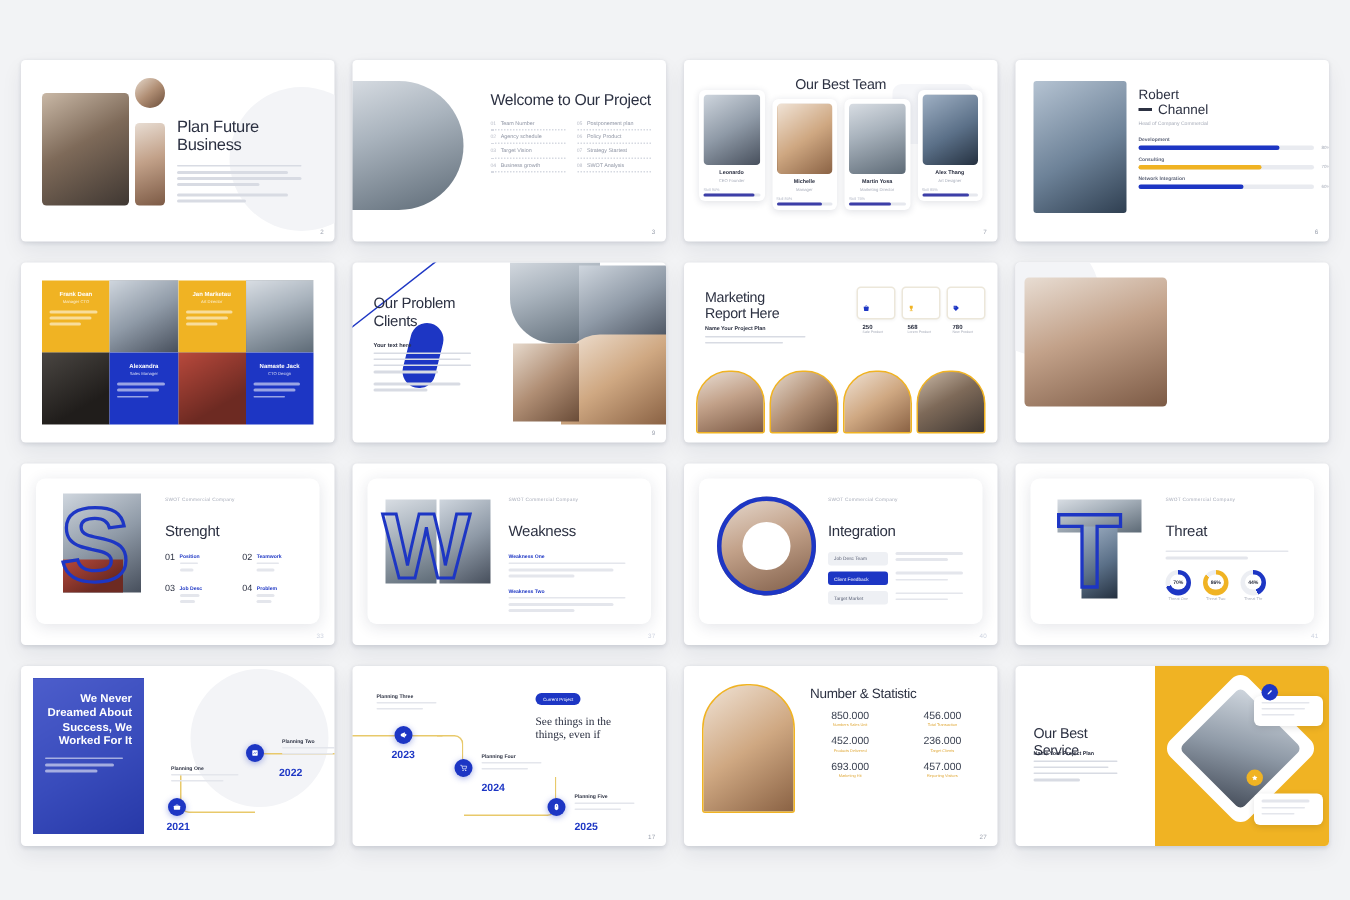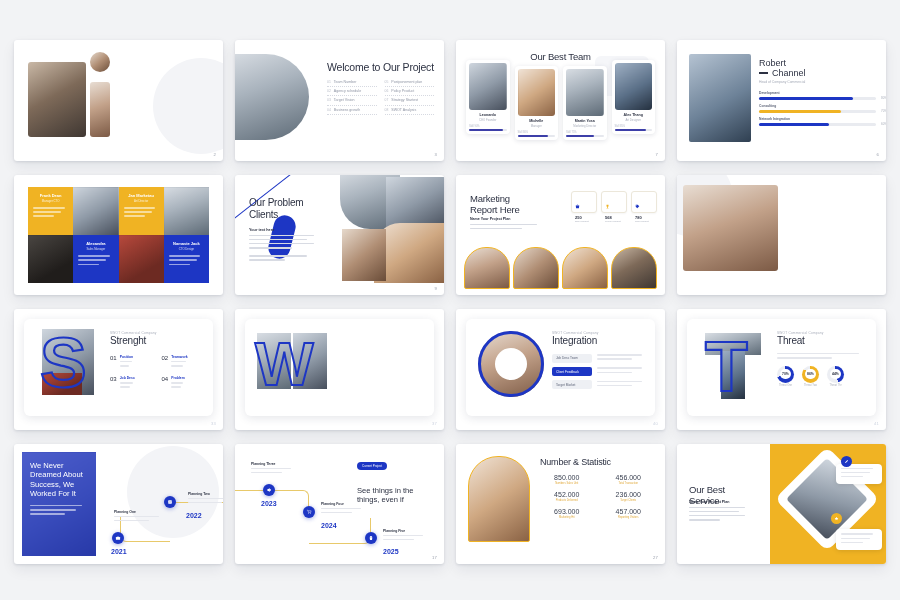--- a/index.html
+++ b/index.html
@@ -127,34 +127,34 @@
   .s7-arch { flex:1; height:42px; border-radius:22px 22px 2px 2px; border:1.4px solid #f0b323; overflow:hidden; }
 
   
   .s8-img { position:absolute; left:6px; top:10px; width:95px; height:86px; border-radius:3px; }
   .s8-card { position:absolute; right:6px; top:26px; width:78px; background:#fff; border-radius:3px; box-shadow:0 2px 9px rgba(30,40,70,.12); padding:7px 8px; }
   .s8-ttl { font-size:9px; line-height:1.15; }
 
   
   .sw-card { position:absolute; inset:10px 10px 14px 10px; background:#fff; border-radius:6px; box-shadow:0 2px 10px rgba(30,40,70,.12); }
   .sw-eyebrow { font-size:3.2px; color:#a9aebb; letter-spacing:.2px; }
-  .sw-ttl { font-size:10px; margin-top:1px; }
+  .sw-ttl { font-size:10px; margin-top:15px; }
   .sw-items { display:grid; grid-template-columns:1fr 1fr; gap:7px 8px; margin-top:8px; }
   .sw-it { display:flex; gap:3px; }
   .sw-no { font-size:6px; color:#2c3142; }
   .sw-lab { font-size:3.4px; color:#1d36c4; font-weight:bold; }
   .sw-btn { font-size:3.2px; padding:2.6px 4px; border-radius:2px; background:#eef0f4; color:#5d6478; width:40px; }
   .sw-btn.on { background:#1d36c4; color:#fff; }
   .donut { width:17px; height:17px; border-radius:50%; position:relative; display:flex; align-items:center; justify-content:center; }
   .donut::after { content:''; position:absolute; inset:3.4px; background:#fff; border-radius:50%; }
   .donut span { position:relative; z-index:2; font-size:3.4px; color:#2c3142; font-weight:bold; }
 
   
   .t1-panel { position:absolute; left:8px; top:8px; bottom:8px; width:74px; background:#2436c9; overflow:hidden; padding:9px 8px; }
-  .t1-h { font-size:7.6px; color:#fff; font-weight:normal; line-height:1.26; }
+  .t1-h { font-size:7.6px; color:#fff; font-weight:bold; line-height:1.26;text-align:right; }
   .tl-node { width:12px; height:12px; border-radius:50%; background:#1d36c4; display:flex; align-items:center; justify-content:center; position:absolute; box-shadow:0 1px 4px rgba(29,54,196,.4); }
   .tl-year { position:absolute; font-size:7px; color:#1d36c4; font-weight:bold; }
   .tl-lab { position:absolute; font-size:3.4px; color:#2c3142; font-weight:bold; }
   .tl-line { position:absolute; background:transparent; border:1px solid #e8c96a; }
   .badge { background:#1d36c4; color:#fff; font-size:3px; padding:2px 5px; border-radius:6px; display:inline-block; }
 
   
   .ns-img { position:absolute; left:12px; top:12px; width:62px; height:86px; border-radius:30px 30px 2px 2px; border:1.6px solid #f0b323; }
   .ns-ttl { position:absolute; left:84px; top:14px; font-size:9px; }
   .ns-grid { position:absolute; left:84px; right:10px; top:30px; display:grid; grid-template-columns:1fr 1fr; gap:6px 8px; }
@@ -174,20 +174,33 @@
 </head>
 <body>
 
 <div id="grid">
 
   <div class="slide">
     <div class="blob" style="width:96px;height:96px;right:-26px;top:18px;"></div>
     <div class="ph ph1 s1-h"></div>
     <div class="ph ph3 s1-i1"></div>
     <div class="ph ph5 s1-i2"></div>
+    <div class="s1-txt">
+      <div class="ttl s1-ttl">Plan Future Business</div>
+      <div style="margin-top:6px;">
+        <div class="lorem-line w90"></div>
+          <div class="lorem-line w80"></div>
+        <div class="lorem-line w90"></div>
+          <div class="lorem-line w60"></div>
+      </div>
+      <div style="margin-top:5px;">
+        <div class="lorem-line w80"></div>
+          <div class="lorem-line w50"></div>
+      </div>
+    </div>
     <div class="pg">2</div>
   </div>
 
   <div class="slide">
     <div class="ph ph2 s2-img"></div>
     <div class="ttl s2-ttl">Welcome to Our Project</div>
     <div class="toc">
       <div class="toc-it">
           <span class="toc-n">01</span>
           <span class="toc-l">Team Number</span>
@@ -481,20 +494,40 @@
 
   <div class="slide">
     <div class="sw-card">
       <div style="position:absolute;left:8px;top:8px;width:80px;height:70px;overflow:hidden;">
         <div class="ph ph2" style="position:absolute;left:4px;top:6px;width:34px;height:56px;"></div>
         <div class="ph ph6" style="position:absolute;left:40px;top:6px;width:34px;height:56px;"></div>
         <svg viewBox="0 0 80 70" style="position:absolute;inset:0;width:100%;height:100%;">
           <text x="2" y="58" font-family="Liberation Sans, sans-serif" font-size="62" font-weight="bold" fill="none" stroke="#1d36c4" stroke-width="2">W</text>
         </svg>
       </div>
+      <div style="position:absolute;left:94px;right:8px;top:12px;">
+        <div class="sw-eyebrow">SWOT Commercial Company</div>
+        <div class="ttl sw-ttl">Weakness</div>
+        <div style="margin-top:8px;">
+          <div class="sw-lab">Weakness One</div>
+          <div style="margin-top:2px;">
+              <div class="lorem-line lt w90"></div>
+              <div class="lorem-line lt w80"></div>
+              <div class="lorem-line lt w50"></div>
+            </div>
+        </div>
+        <div style="margin-top:7px;">
+          <div class="sw-lab">Weakness Two</div>
+          <div style="margin-top:2px;">
+              <div class="lorem-line lt w90"></div>
+              <div class="lorem-line lt w80"></div>
+              <div class="lorem-line lt w50"></div>
+            </div>
+        </div>
+      </div>
     </div>
     <div class="pg lt">37</div>
   </div>
 
   <div class="slide">
     <div class="sw-card">
       <div style="position:absolute;left:12px;top:12px;width:66px;height:66px;">
         <div class="ph ph5" style="position:absolute;inset:0;border-radius:50%;"></div>
         <div style="position:absolute;inset:0;border-radius:50%;border:3px solid #1d36c4;"></div>
         <div style="position:absolute;inset:17px;border-radius:50%;background:#fff;"></div>
@@ -644,21 +677,21 @@
         <div class="lorem-line lt w70"></div>
       </div>
     <div class="tl-node" style="left:130px;top:88px;">
       <svg viewBox="0 0 20 20" style="width:6px;height:6px;">
           <rect x="6" y="3" width="8" height="14" rx="4" fill="#fff"></rect>
           <rect x="9.2" y="6" width="1.6" height="3.4" rx=".8" fill="#1d36c4"></rect>
         </svg>
     </div>
     <div class="tl-year" style="left:148px;top:104px;">2025</div>
     <div class="badge" style="position:absolute;left:122px;top:18px;">Current Project</div>
-    <div style="position:absolute;left:122px;top:42px;width:82px;font-size:7.6px;color:#2c3142;line-height:1.25;">
+    <div style="position:absolute;left:122px;top:32px;width:82px;font-size:7.6px;color:#2c3142;line-height:1.25;font-family:Liberation Serif, serif;">
       <div>See things in the</div>
       <div>things, even if</div>
     </div>
     <div class="pg">17</div>
   </div>
 
   <div class="slide">
     <div class="ph ph7 ns-img"></div>
     <div class="ttl ns-ttl">Number &amp; Statistic</div>
     <div class="ns-grid">

